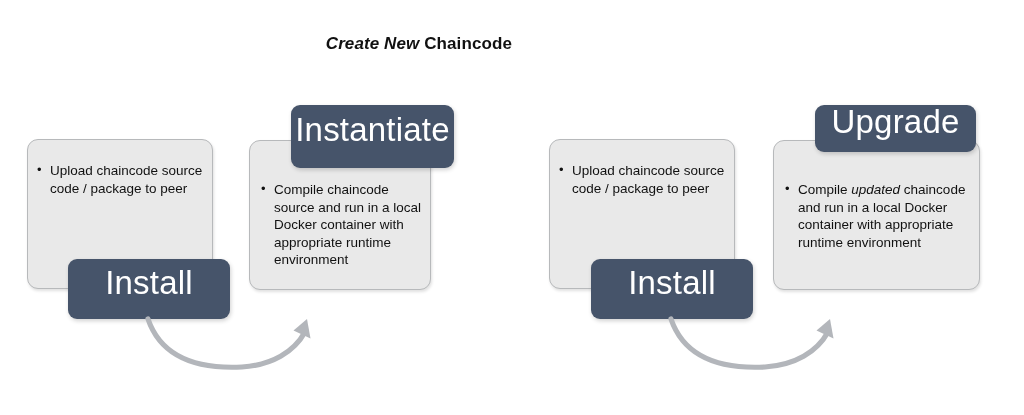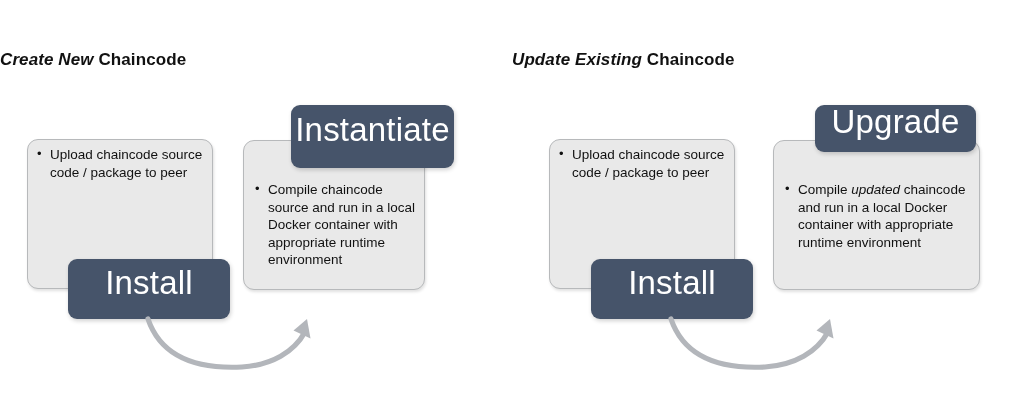--- a/index.html
+++ b/index.html
@@ -19,23 +19,23 @@
   .stage {
     position: absolute;
     left: 0; top: 0;
     width: 1024px;
     height: 415px;
   }
 
   
   .section-title {
     position: absolute;
-    top: 50px;
+    top: 34px;
     width: 512px;
-    text-align: left;
+    text-align: right;
     font-size: 17px;
     font-weight: bold;
     letter-spacing: 0.1px;
     color: #111111;
     white-space: nowrap;
   }
   .section-title .em {
     font-style: italic;
     font-weight: bold;
   }
@@ -52,21 +52,21 @@
     box-sizing: border-box;
     background: #e9e9e9;
     border: 1px solid #b7b9bb;
     border-radius: 11px;
     box-shadow: 1px 2px 3px rgba(0,0,0,0.12);
   }
   .card-body {
     position: absolute;
     left: 9px;
     right: 6px;
-    top: 6px;
+    top: 22px;
     font-size: 13.5px;
     line-height: 17.6px;
     color: #111111;
   }
   .bullet-list {
     margin: 0;
     padding: 0;
     list-style: none;
   }
   .bullet-list li {
@@ -79,21 +79,21 @@
     left: 0;
     top: -1px;
     font-size: 13px;
     line-height: 17.6px;
     color: #111111;
   }
   .card-body i { font-style: italic; }
 
   
   #card-install-new   { left: 27px;  top: 139px; width: 186px; height: 150px; }
-  #card-instantiate   { left: 243px; top: 140px; width: 182px; height: 150px; }
+  #card-instantiate   { left: 249px; top: 140px; width: 182px; height: 150px; }
   #card-install-upd   { left: 549px; top: 139px; width: 186px; height: 150px; }
   #card-upgrade       { left: 773px; top: 140px; width: 207px; height: 150px; }
 
   #card-instantiate .card-body,
   #card-upgrade .card-body { top: 40px; left: 11px; right: 5px; }
 
   
   .badge {
     position: absolute;
     box-sizing: border-box;
@@ -125,23 +125,20 @@
 </style>
 </head>
 <body>
 
 <div class="stage">
 
   <div class="section-title" id="title-left">
     <span class="em">Create New</span><span class="plain"> Chaincode</span>
   </div>
 
-  <div class="section-title" id="title-right">
-    <span class="em">Update Existing</span><span class="plain"> Chaincode</span>
-  </div>
 
   <div class="card" id="card-install-new">
     <div class="card-body">
       <ul class="bullet-list">
         <li>Upload chaincode source code / package to peer</li>
       </ul>
     </div>
   </div>
 
   <div class="card" id="card-instantiate">

